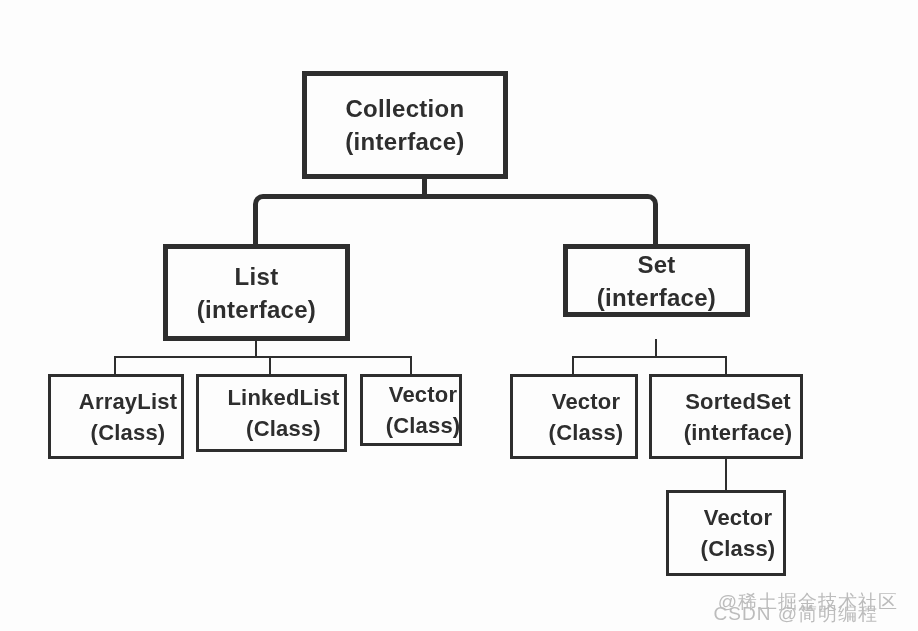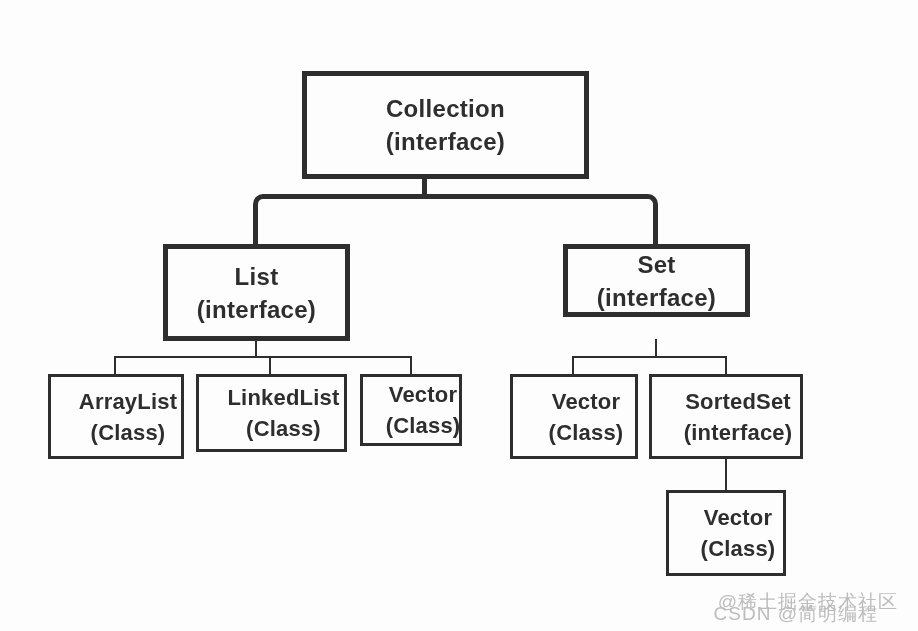--- a/index.html
+++ b/index.html
@@ -27,21 +27,21 @@
     font-weight: 700;
     box-sizing: border-box;
     z-index: 2;
   }
   .node .line {
     display: block;
   }
   .lvl1, .lvl2 { font-size: 24px; line-height: 33px; letter-spacing: 0.3px; }
   .lvl3 { font-size: 22px; line-height: 31px; border-width: 3px; letter-spacing: 0.2px; padding-left: 24px; }
 
-  #node-collection { left: 302px; top:  71px; width: 287px; height: 108px; }
+  #node-collection { left: 302px; top:  71px; width: 206px; height: 108px; }
   #node-list       { left: 163px; top: 244px; width: 187px; height:  97px; align-items: center; }
   #node-set        { left: 563px; top: 244px; width: 187px; height:  73px; }
   #node-arraylist  { left:  48px; top: 374px; width: 136px; height:  85px; }
   #node-linkedlist { left: 196px; top: 374px; width: 151px; height:  78px; }
   #node-vector     { left: 360px; top: 374px; width: 102px; height:  72px; }
   #node-hashset    { left: 510px; top: 374px; width: 128px; height:  85px; }
   #node-sortedset  { left: 649px; top: 374px; width: 154px; height:  85px; }
   #node-treeset    { left: 666px; top: 490px; width: 120px; height:  86px; }
 
   .conn { position: absolute; z-index: 1; box-sizing: border-box; }

